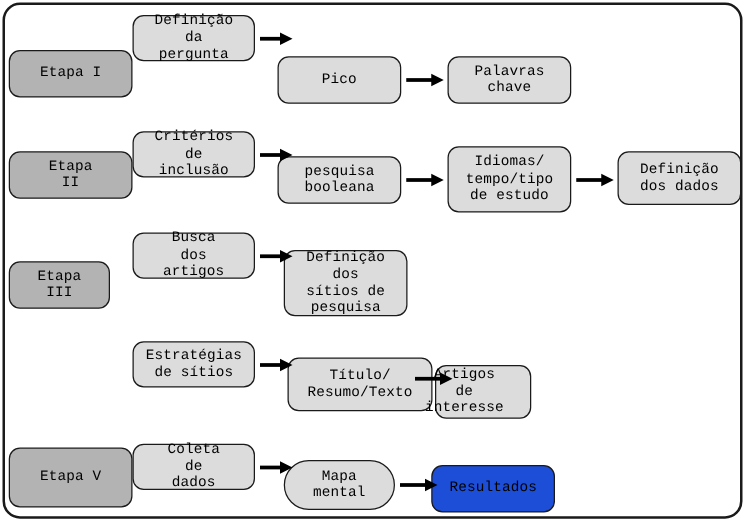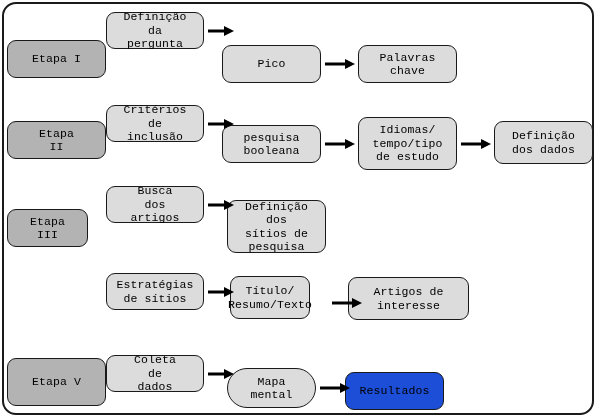--- a/index.html
+++ b/index.html
@@ -185,33 +185,33 @@
 de sítios</span>
   </div>
 
   <div class="arrow" style="left:207px; top:286px; width:28px;">
     <svg width="28" height="12" viewBox="0 0 28 12">
       <path d="M1 6 H18" stroke="#000" stroke-width="3" fill="none"></path>
       <path d="M17 1 L27 6 L17 11 Z" fill="#000"></path>
     </svg>
   </div>
 
-  <div class="node node-light" style="left:230px; top:276px; width:80px; height:43px;">
+  <div class="node node-light" style="left:230px; top:286px; width:116px; height:43px;">
     <span class="node-text">Título/
 Resumo/Texto</span>
   </div>
 
   <div class="arrow" style="left:331px; top:297px; width:32px;">
     <svg width="32" height="12" viewBox="0 0 32 12">
       <path d="M1 6 H22" stroke="#000" stroke-width="3" fill="none"></path>
       <path d="M21 1 L31 6 L21 11 Z" fill="#000"></path>
     </svg>
   </div>
 
-  <div class="node node-light" style="left:348px; top:277px; width:121px; height:43px;">
+  <div class="node node-light" style="left:348px; top:292px; width:77px; height:43px;justify-content:flex-end;">
     <span class="node-text">Artigos de
 interesse</span>
   </div>
 
   <div class="node node-stage" style="left:7px; top:358px; width:99px; height:48px;">
     <span class="node-text">Etapa V</span>
   </div>
 
   <div class="node node-light" style="left:106px; top:355px; width:98px; height:37px;">
     <span class="node-text">Coleta de

